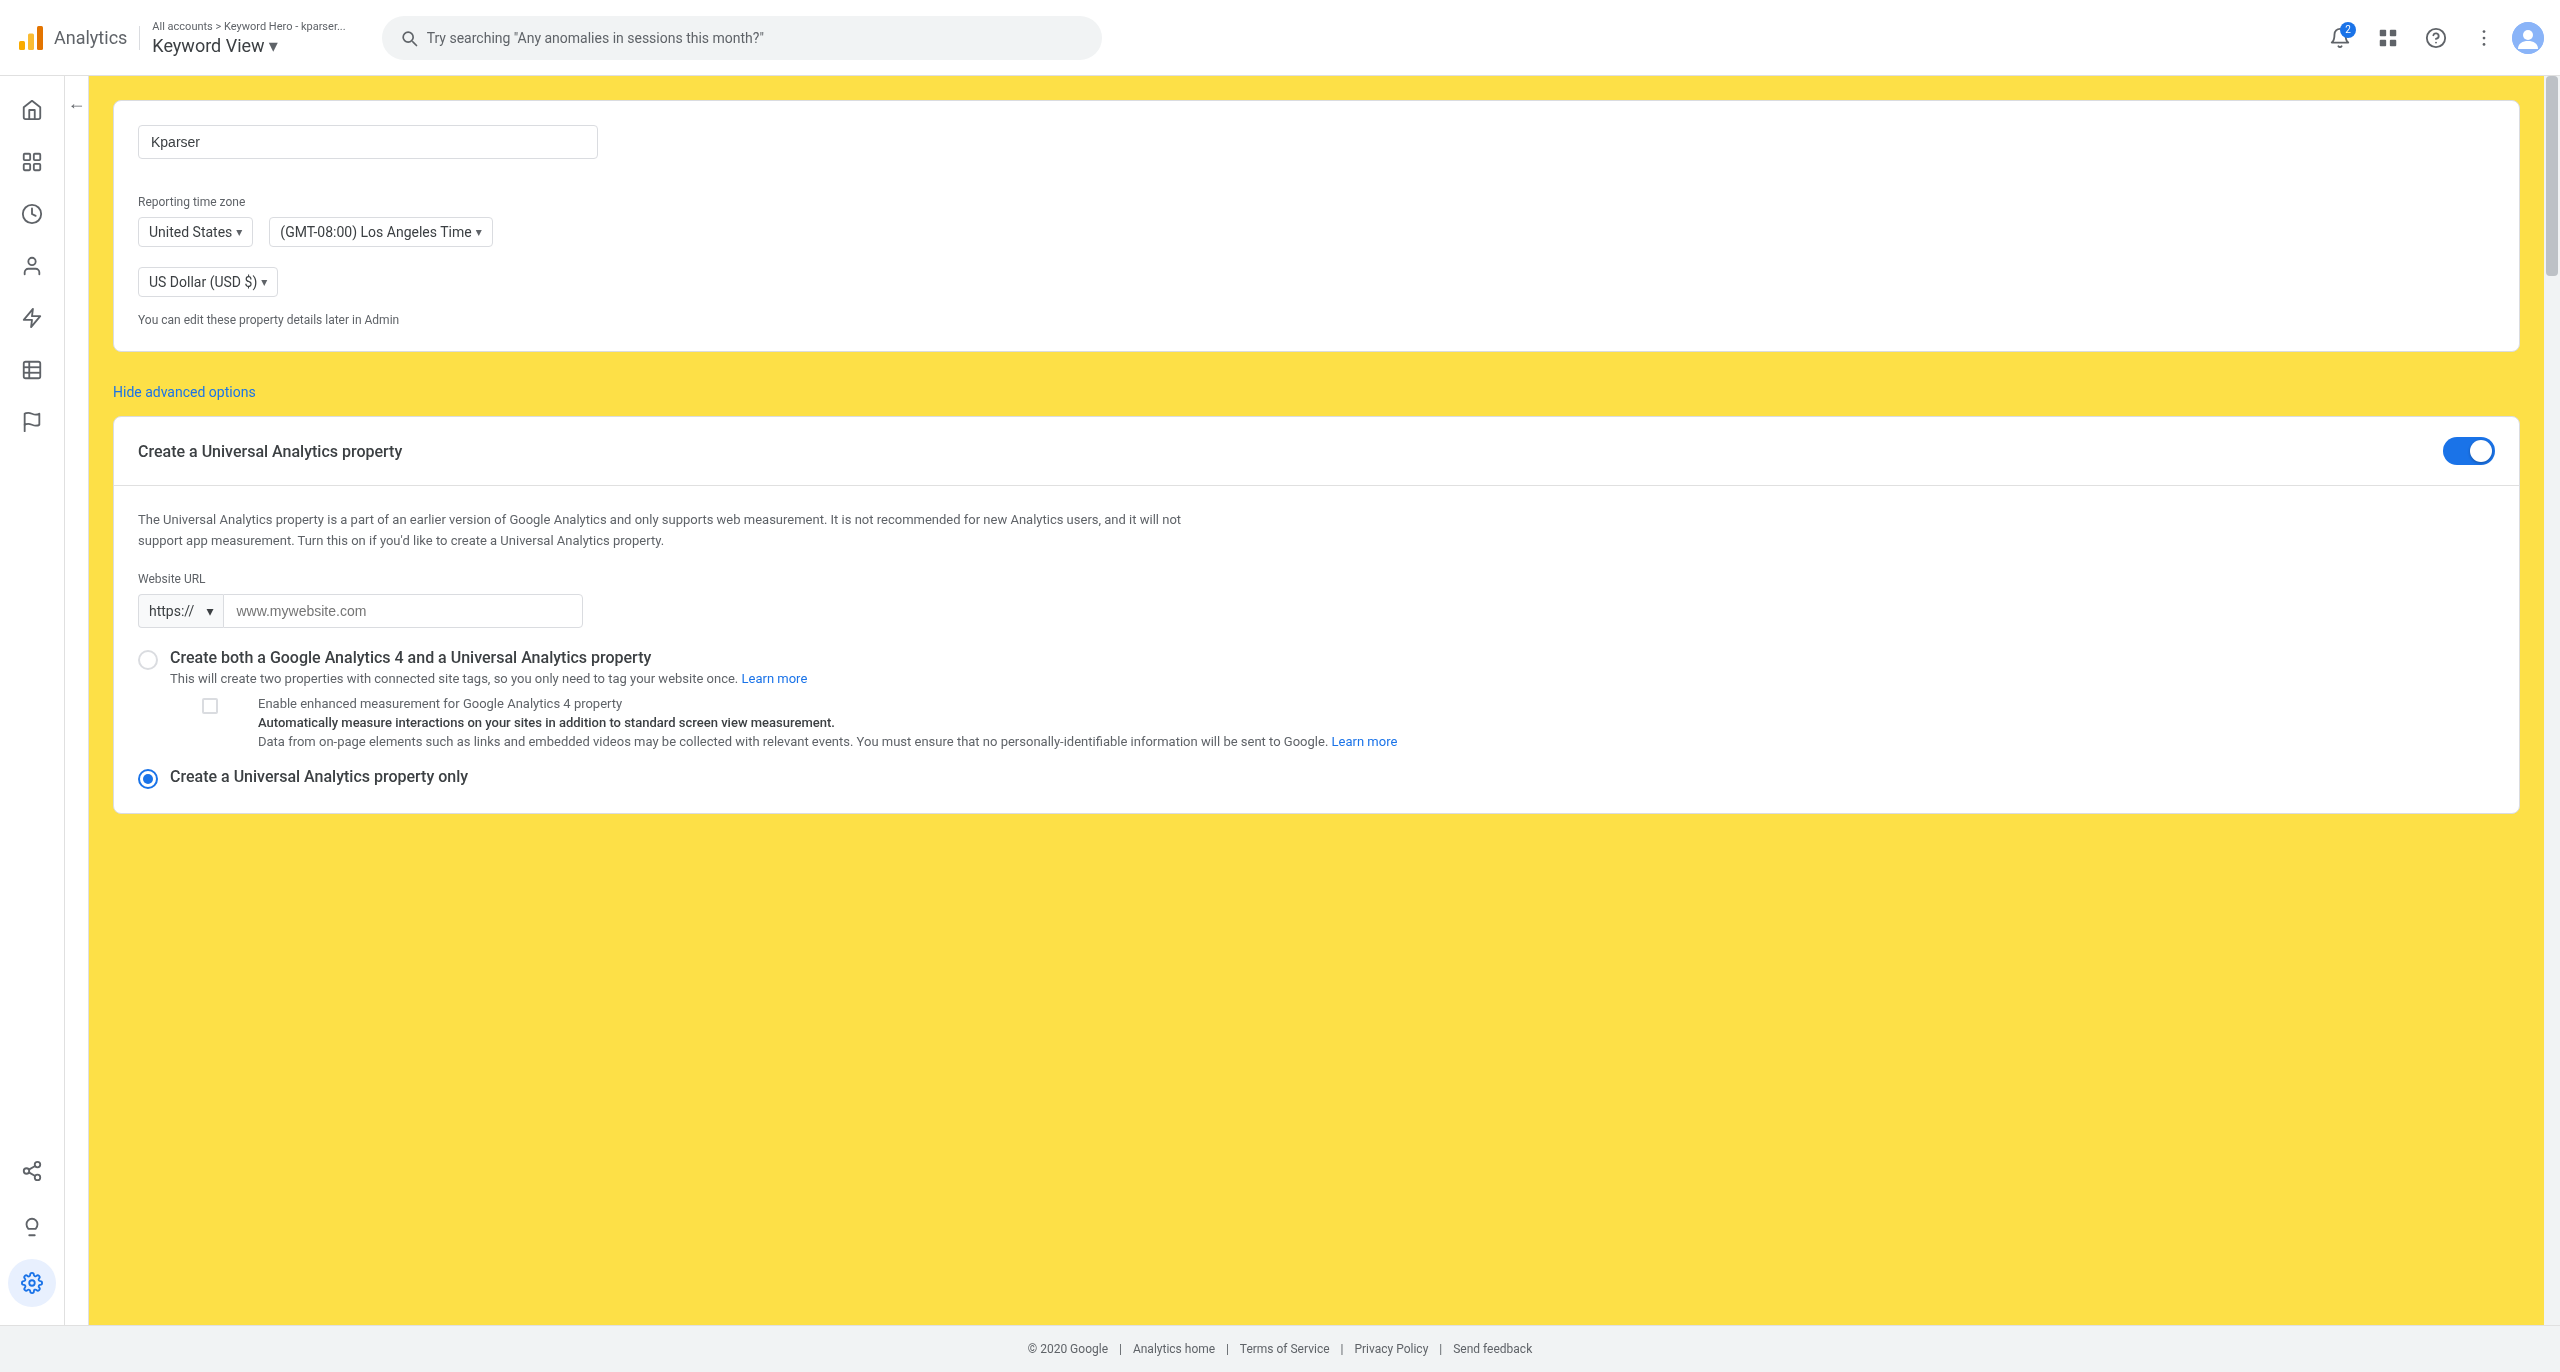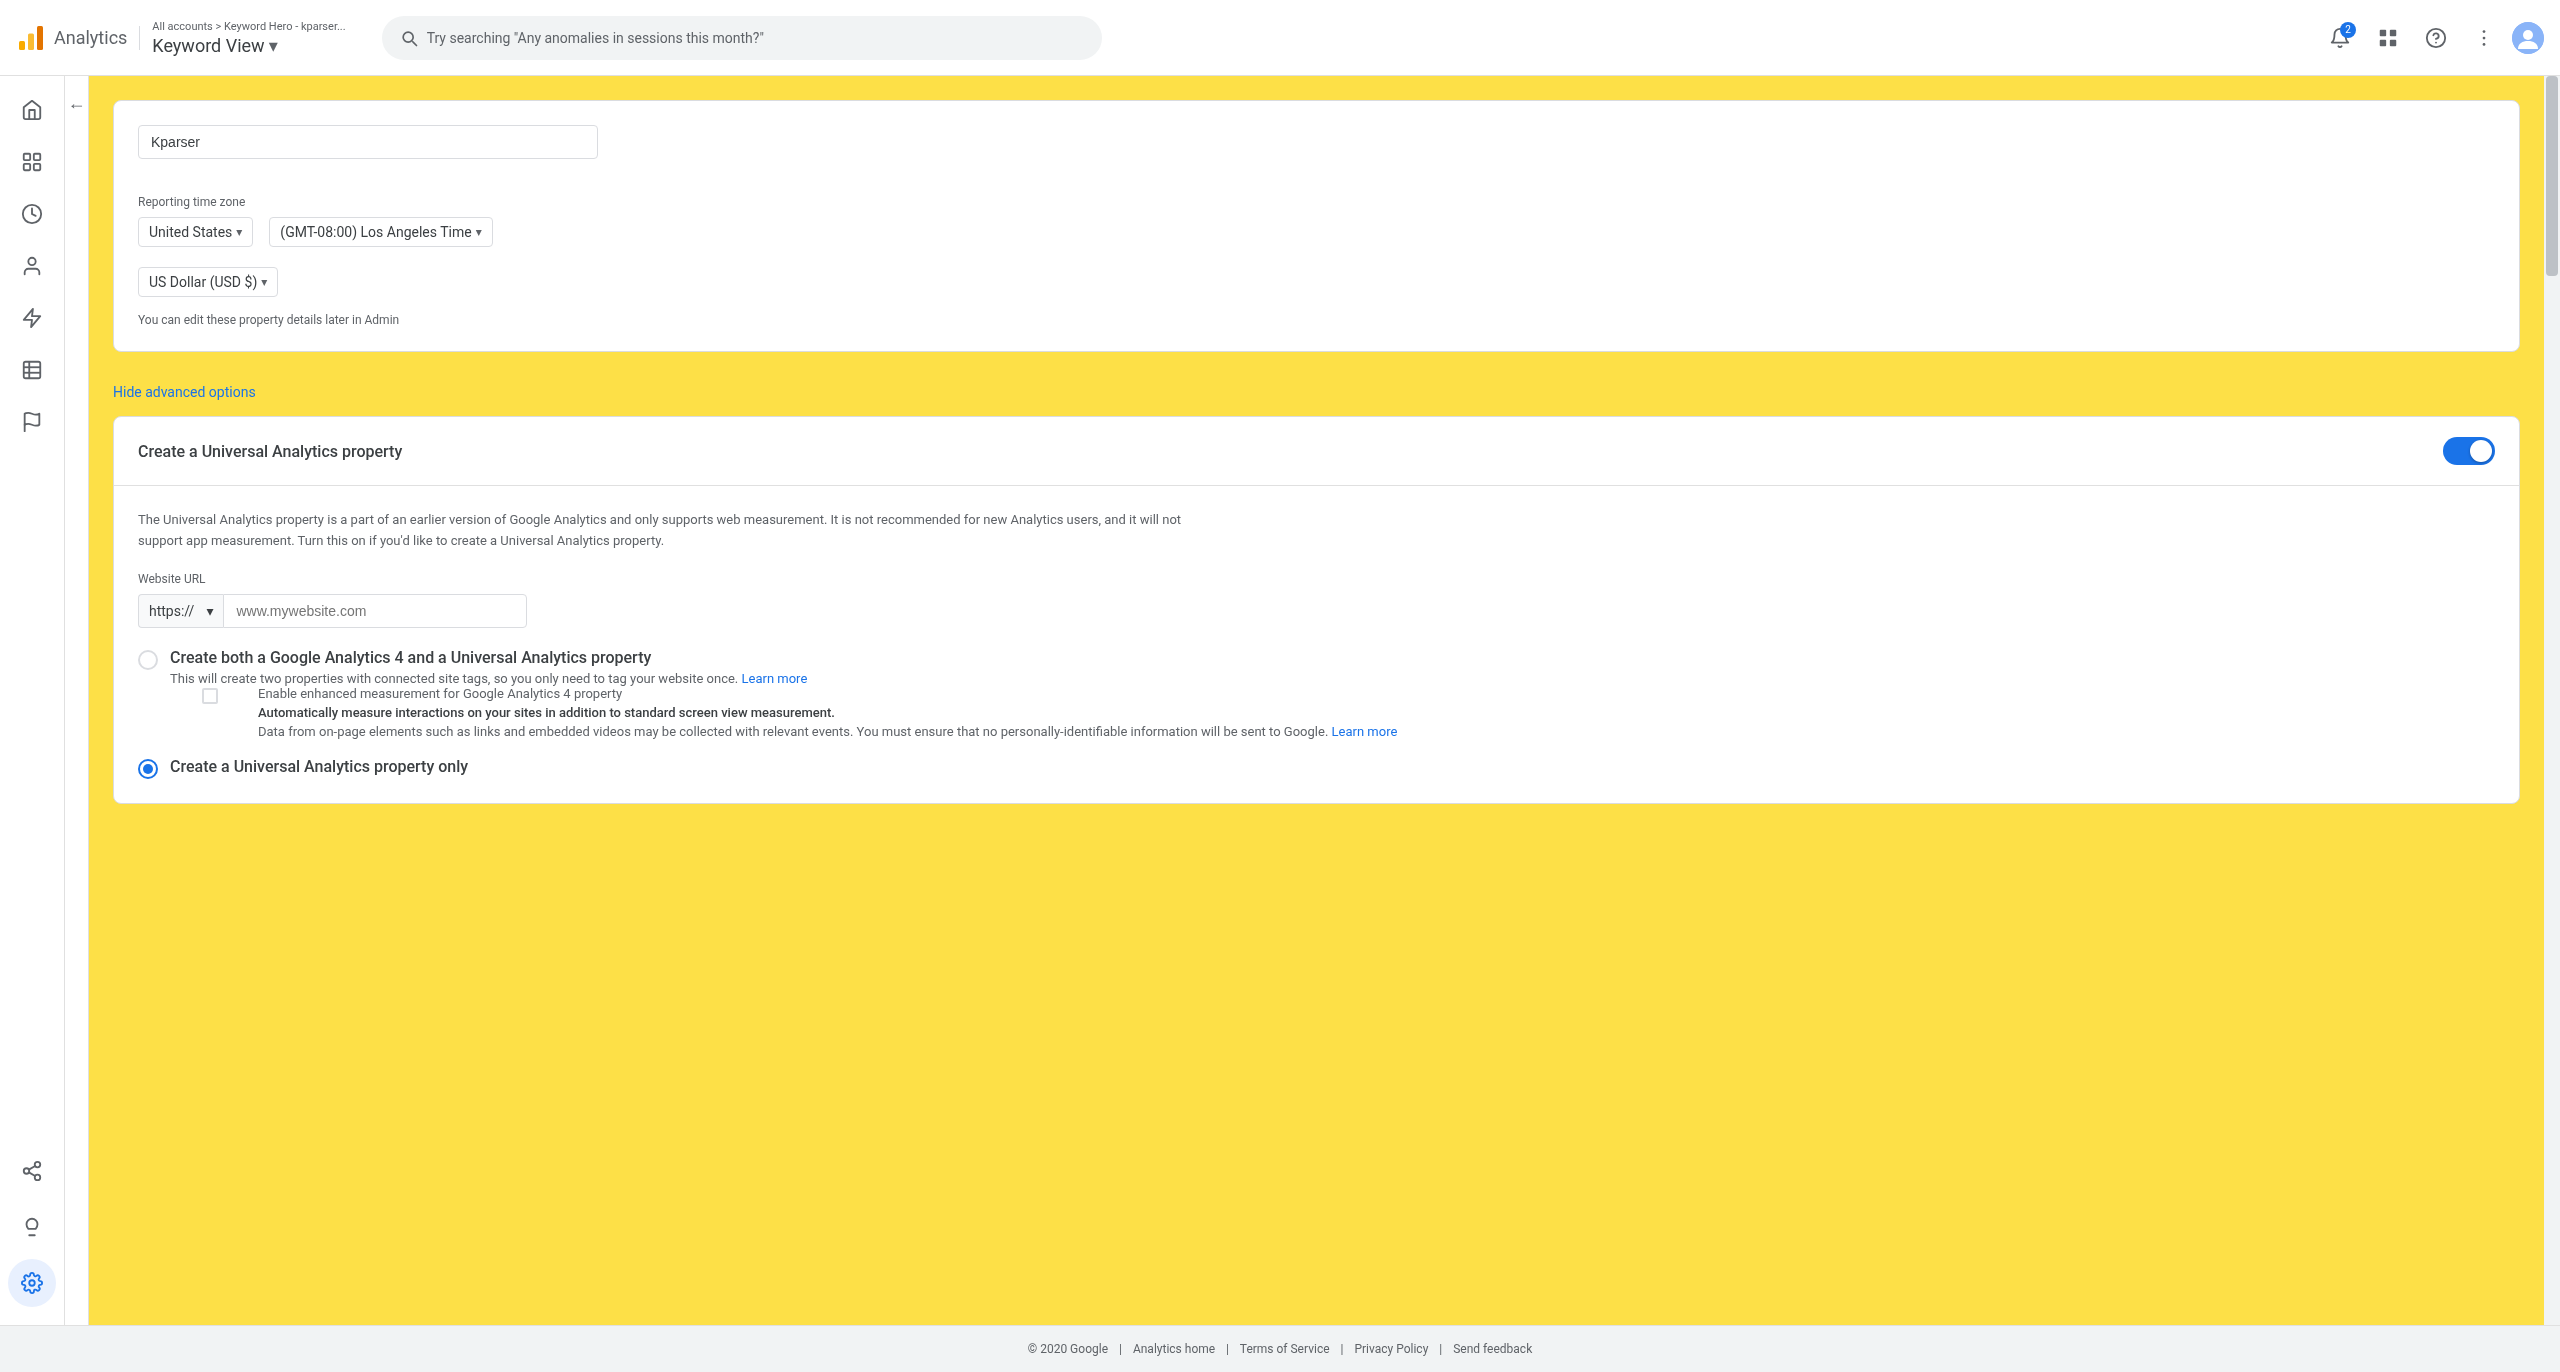--- a/index.html
+++ b/index.html
@@ -79,21 +79,21 @@
     .ua-description { font-size: 13px; color: #5f6368; line-height: 1.6; margin-bottom: 20px; max-width: 1080px; }
 
     
     .toggle { width: 52px; height: 28px; background: #1a73e8; border-radius: 14px; position: relative; cursor: pointer; flex-shrink: 0; }
     .toggle-thumb { width: 22px; height: 22px; background: #fff; border-radius: 50%; position: absolute; top: 3px; right: 3px; box-shadow: 0 1px 3px rgba(0,0,0,0.3); }
 
     
     .website-url-label { font-size: 12px; color: #5f6368; margin-bottom: 8px; display: block; }
     .website-url-row { display: flex; align-items: center; gap: 0; }
     .protocol-select { border: 1px solid #dadce0; border-radius: 4px 0 0 4px; padding: 8px 10px; font-size: 14px; color: #3c4043; background: #f8f9fa; display: flex; align-items: flex-start; gap: 12px; cursor: pointer; border-right: none; }
-    .url-input { border: 1px solid #dadce0; border-radius: 0 4px 4px 0; padding: 8px 12px; font-size: 14px; color: #9aa0a6; width: 304px; outline: none; }
+    .url-input { border: 1px solid #dadce0; border-radius: 0 4px 4px 0; padding: 8px 12px; font-size: 14px; color: #9aa0a6; width: 360px; outline: none; }
 
     
     .radio-section { margin-top: 20px; display: flex; flex-direction: column; gap: 16px; }
     .radio-option { display: flex; align-items: flex-start; gap: 12px; }
     .radio-circle { width: 20px; height: 20px; border-radius: 50%; border: 2px solid #dadce0; flex-shrink: 0; margin-top: 2px; display: flex; align-items: center; justify-content: center; cursor: pointer; }
     .radio-circle.selected { border-color: #1a73e8; }
     .radio-circle.selected::after { content: ''; width: 10px; height: 10px; border-radius: 50%; background: #1a73e8; }
     .radio-label { font-size: 16px; }
     .radio-sublabel { font-size: 13px; color: #5f6368; margin-top: 4px; }
     .radio-sublabel a { color: #1a73e8; text-decoration: none; }
@@ -332,21 +332,21 @@
               <div>
                 <div class="radio-option">
                   <div class="radio-circle"></div>
                   <div>
                     <div class="radio-label" style="font-weight:500;">Create both a Google Analytics 4 and a Universal Analytics property</div>
                     <div class="radio-sublabel">
                       <span>This will create two properties with connected site tags, so you only need to tag your website once.</span>
                       <a href="#" class="learn-more">Learn more</a>
                     </div>
 
-                    <div class="checkbox-row" style="margin-top:0;gap:40px;">
+                    <div class="checkbox-row" style="margin-top:10px;gap:40px;">
                       <div class="checkbox"></div>
                       <div>
                         <div class="checkbox-label">Enable enhanced measurement for Google Analytics 4 property</div>
                         <div class="checkbox-desc">Automatically measure interactions on your sites in addition to standard screen view measurement.</div>
                         <div class="checkbox-desc2">
                           <span>Data from on-page elements such as links and embedded videos may be collected with relevant events. You must ensure that no personally-identifiable information will be sent to Google.</span>
                           <a href="#" class="learn-more">Learn more</a>
                         </div>
                       </div>
                     </div>

